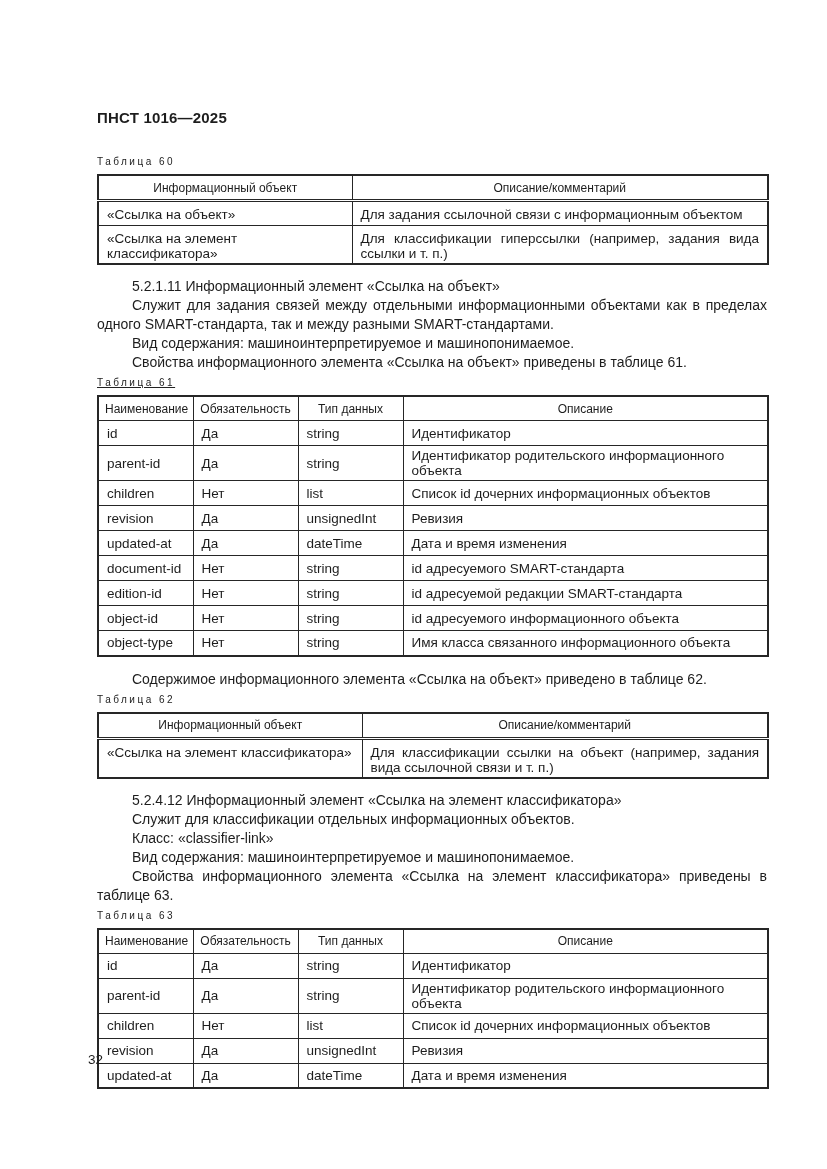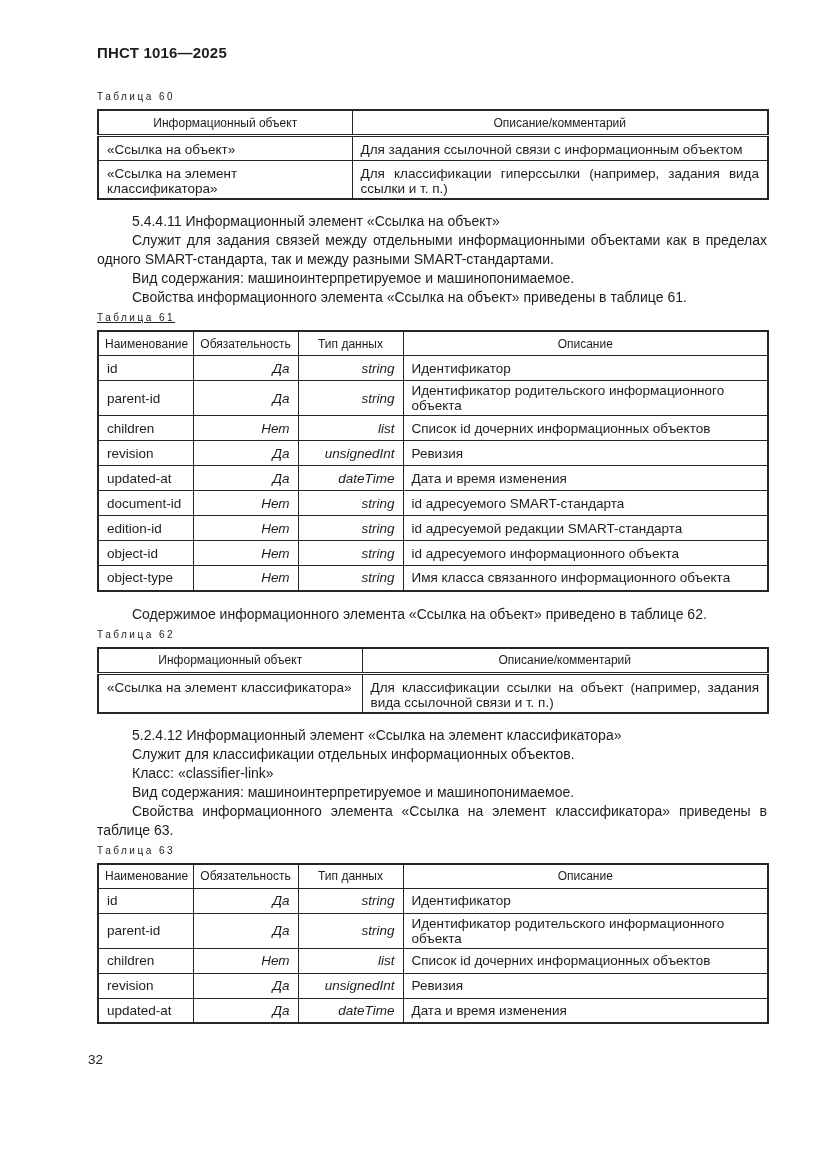--- a/index.html
+++ b/index.html
@@ -4,21 +4,21 @@
 <style>
   html,body{margin:0;padding:0;background:#888;}
   .page{
     position:relative;
     width:827px;height:1169px;
     margin:0 auto;
     background:#ffffff;
     font-family:"Liberation Sans", sans-serif;
     color:#1d1d1d;
     box-sizing:border-box;
-    padding:44px 60px 0 97px;
+    padding:109px 60px 0 97px;
     overflow:hidden;
   }
   .doc-header{
     font-size:15px;font-weight:bold;letter-spacing:.2px;
     margin:0 0 0 0;
   }
   .tbl-label{
     font-size:10px;letter-spacing:2.5px;color:#222;
     margin:0 0 7px 0;
   }
@@ -49,21 +49,21 @@
   .t2 thead th{border-bottom:3px double #262626;}
   .t2 td{vertical-align:top;padding-top:5px;}
   .t2 td:nth-child(2){text-align:justify;}
   .t2 col.c1{width:254px;}
   .t2 col.c2{width:416px;}
   .t62 col.c1{width:264px;}
   .t62 col.c2{width:406px;}
   .t2 tbody tr{height:25px;}
   
   .t4 tbody tr{height:25px;}
-  .t4 td:nth-child(2), .t4 td:nth-child(3){text-align:right;font-style:italic;}
+  .t4 td:nth-child(2), .t4 td:nth-child(3){text-align:left;}
   .t4 col.c1{width:95px;}
   .t4 col.c2{width:105px;}
   .t4 col.c3{width:105px;}
   .t4 col.c4{width:365px;}
   .bodytext{margin:12px 0 0 0;}
   .bodytext p{
     margin:0;font-size:14px;line-height:19px;
     text-align:justify;text-indent:35px;
   }
   .m-after-table{margin-top:13px;}
@@ -97,21 +97,21 @@
           <td>Для задания ссылочной связи с информационным объектом</td>
         </tr>
         <tr>
           <td>«Ссылка на элемент классификатора»</td>
           <td>Для классификации гиперссылки (например, задания вида ссылки и т. п.)</td>
         </tr>
       </tbody>
   </table>
 
   <div class="bodytext">
-    <p>5.4.4.11 Информационный элемент «Ссылка на объект»</p>
+    <p>5.2.1.11 Информационный элемент «Ссылка на объект»</p>
     <p>Служит для задания связей между отдельными информационными объектами как в пределах одного SMART-стандарта, так и между разными SMART-стандартами.</p>
     <p>Вид содержания: машиноинтерпретируемое и машинопонимаемое.</p>
     <p>Свойства информационного элемента «Ссылка на объект» приведены в таблице 61.</p>
   </div>
 
   <div class="tbl-label lbl61">Таблица 61</div>
   <table class="t4 t61">
     <colgroup>
         <col class="c1">
         <col class="c2">

